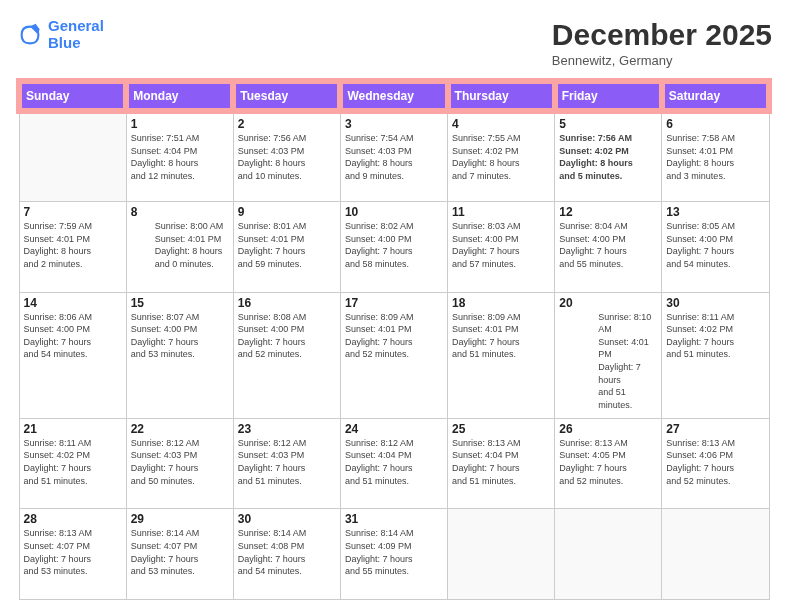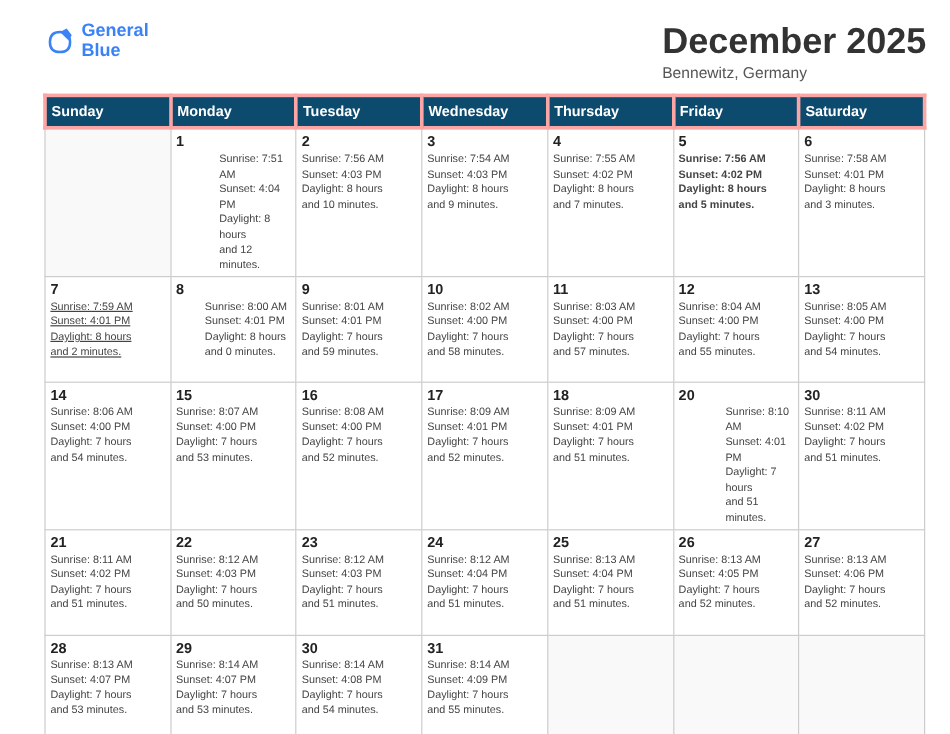--- a/index.html
+++ b/index.html
@@ -6,21 +6,21 @@
     body {
       width: 792px;
       height: 612px;
       background: #fff;
       font-family: Arial, sans-serif;
       overflow: hidden;
     }
     .page {
       width: 792px;
       height: 612px;
-      padding: 18px 20px 12px 36px;
+      padding: 18px 20px 12px 16px;
       display: flex;
       flex-direction: column;
     }
     .header {
       display: flex;
       justify-content: space-between;
       align-items: flex-start;
       margin-bottom: 10px;
     }
     .logo {
@@ -56,27 +56,27 @@
       margin-top: 2px;
     }
     .calendar {
       flex: 1;
       border: 1px solid #ccc;
       border-collapse: collapse;
       width: 100%;
       table-layout: fixed;
     }
     .calendar th {
-      background: #0c4a6e;
+      background: #8b5cf6;
       color: #fff;
       font-size: 12px;
       font-weight: bold;
       padding: 5px 4px;
       text-align: left;
-      border: 3px solid #fca5a5;
+      border: 6px solid #fca5a5;
     }
     .calendar td {
       border: 1px solid #ccc;
       vertical-align: top;
       padding: 3px 4px;
       font-size: 9.5px;
       color: #333;
       height: 88px;
     }
     .day-num {
@@ -130,21 +130,21 @@
           <th>Thursday</th>
           <th>Friday</th>
           <th>Saturday</th>
         </tr>
     </thead>
     <tbody id="calendar-body">
     <tr class="week-row">
           <td class="empty-cell"></td>
           <td>
             <span class="day-num">1</span>
-            <div class="day-info" style="white-space: pre-line; margin-left: 36px;">Sunrise: 7:51 AM
+            <div class="day-info" style="white-space: pre-line;">Sunrise: 7:51 AM
 Sunset: 4:04 PM
 Daylight: 8 hours
 and 12 minutes.</div>
           </td>
           <td>
             <span class="day-num">2</span>
             <div class="day-info" style="white-space: pre-line;">Sunrise: 7:56 AM
 Sunset: 4:03 PM
 Daylight: 8 hours
 and 10 minutes.</div>
@@ -174,21 +174,21 @@
             <span class="day-num">6</span>
             <div class="day-info" style="white-space: pre-line;">Sunrise: 7:58 AM
 Sunset: 4:01 PM
 Daylight: 8 hours
 and 3 minutes.</div>
           </td>
         </tr>
         <tr class="week-row">
           <td>
             <span class="day-num">7</span>
-            <div class="day-info" style="white-space: pre-line; text-decoration: underline;">Sunrise: 7:59 AM
+            <div class="day-info" style="white-space: pre-line;">Sunrise: 7:59 AM
 Sunset: 4:01 PM
 Daylight: 8 hours
 and 2 minutes.</div>
           </td>
           <td>
             <span class="day-num">8</span>
             <div class="day-info" style="white-space: pre-line; margin-left: 24px;">Sunrise: 8:00 AM
 Sunset: 4:01 PM
 Daylight: 8 hours
 and 0 minutes.</div>

